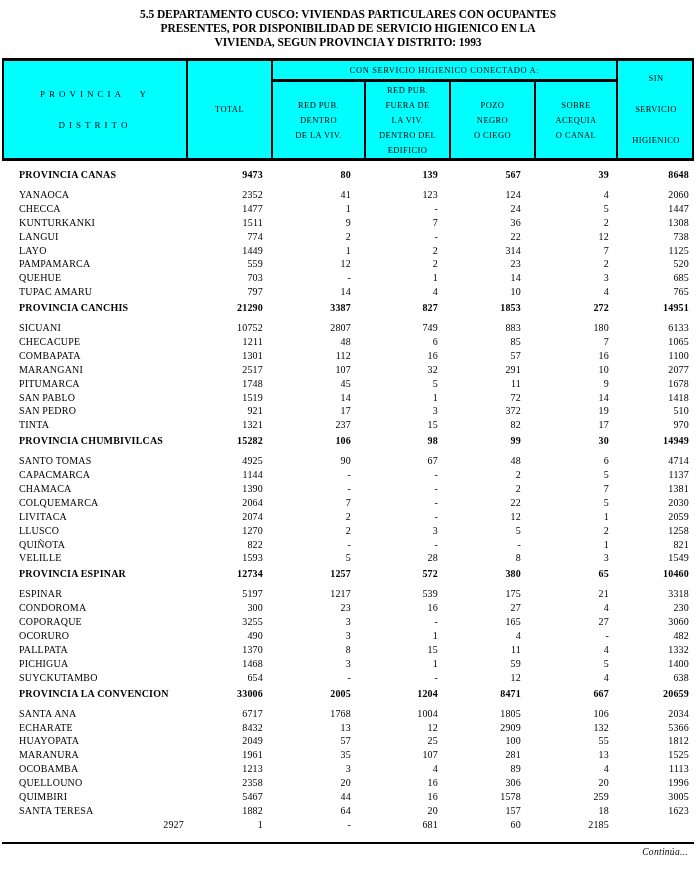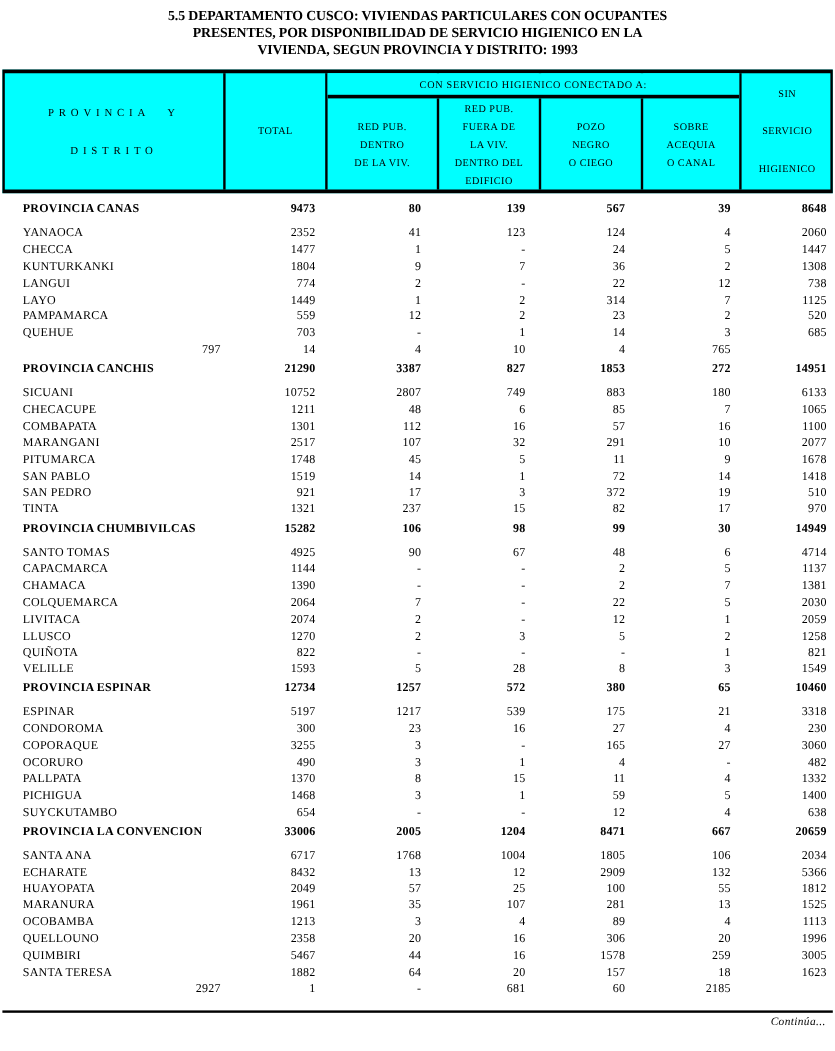--- a/index.html
+++ b/index.html
@@ -130,21 +130,21 @@
           <div class="cell label">CHECCA</div>
           <div class="cell num">1477</div>
           <div class="cell num">1</div>
           <div class="cell num">-</div>
           <div class="cell num">24</div>
           <div class="cell num">5</div>
           <div class="cell num">1447</div>
         </div>
         <div class="row district">
           <div class="cell label">KUNTURKANKI</div>
-          <div class="cell num">1804</div>
+          <div class="cell num">1511</div>
           <div class="cell num">9</div>
           <div class="cell num">7</div>
           <div class="cell num">36</div>
           <div class="cell num">2</div>
           <div class="cell num">1308</div>
         </div>
         <div class="row district">
           <div class="cell label">LANGUI</div>
           <div class="cell num">774</div>
           <div class="cell num">2</div>
@@ -174,20 +174,21 @@
         <div class="row district">
           <div class="cell label">QUEHUE</div>
           <div class="cell num">703</div>
           <div class="cell num">-</div>
           <div class="cell num">1</div>
           <div class="cell num">14</div>
           <div class="cell num">3</div>
           <div class="cell num">685</div>
         </div>
         <div class="row district">
+          <div class="cell label">TUPAC AMARU</div>
           <div class="cell num">797</div>
           <div class="cell num">14</div>
           <div class="cell num">4</div>
           <div class="cell num">10</div>
           <div class="cell num">4</div>
           <div class="cell num">765</div>
         </div>
         <div class="row province">
           <div class="cell label">PROVINCIA CANCHIS</div>
           <div class="cell num">21290</div>

